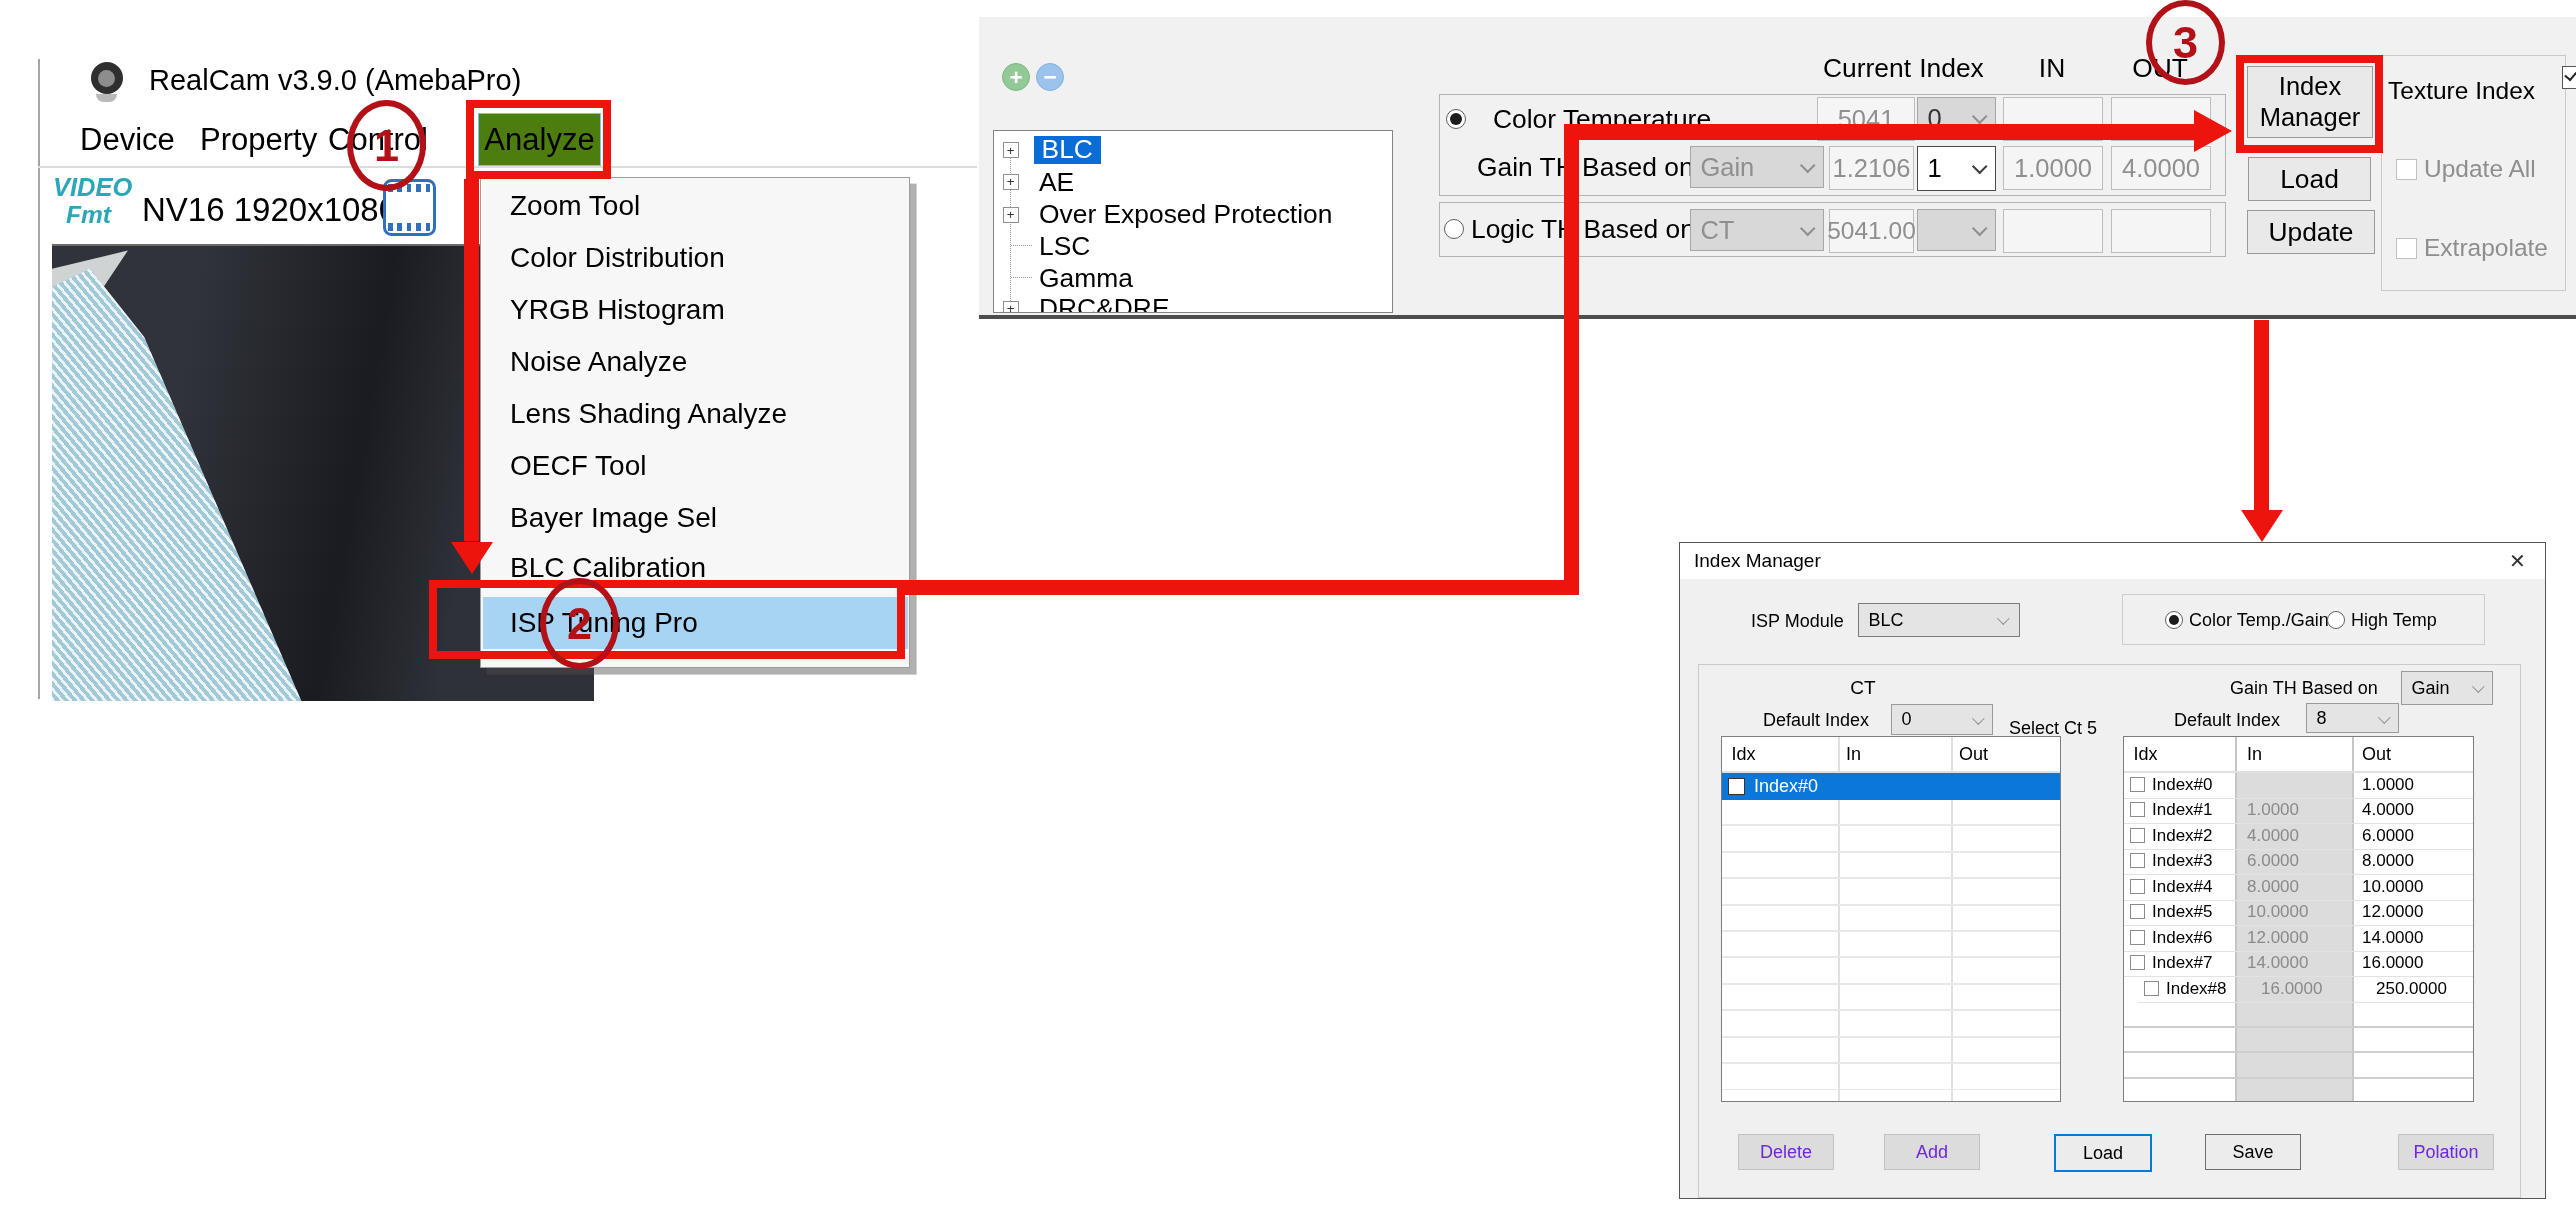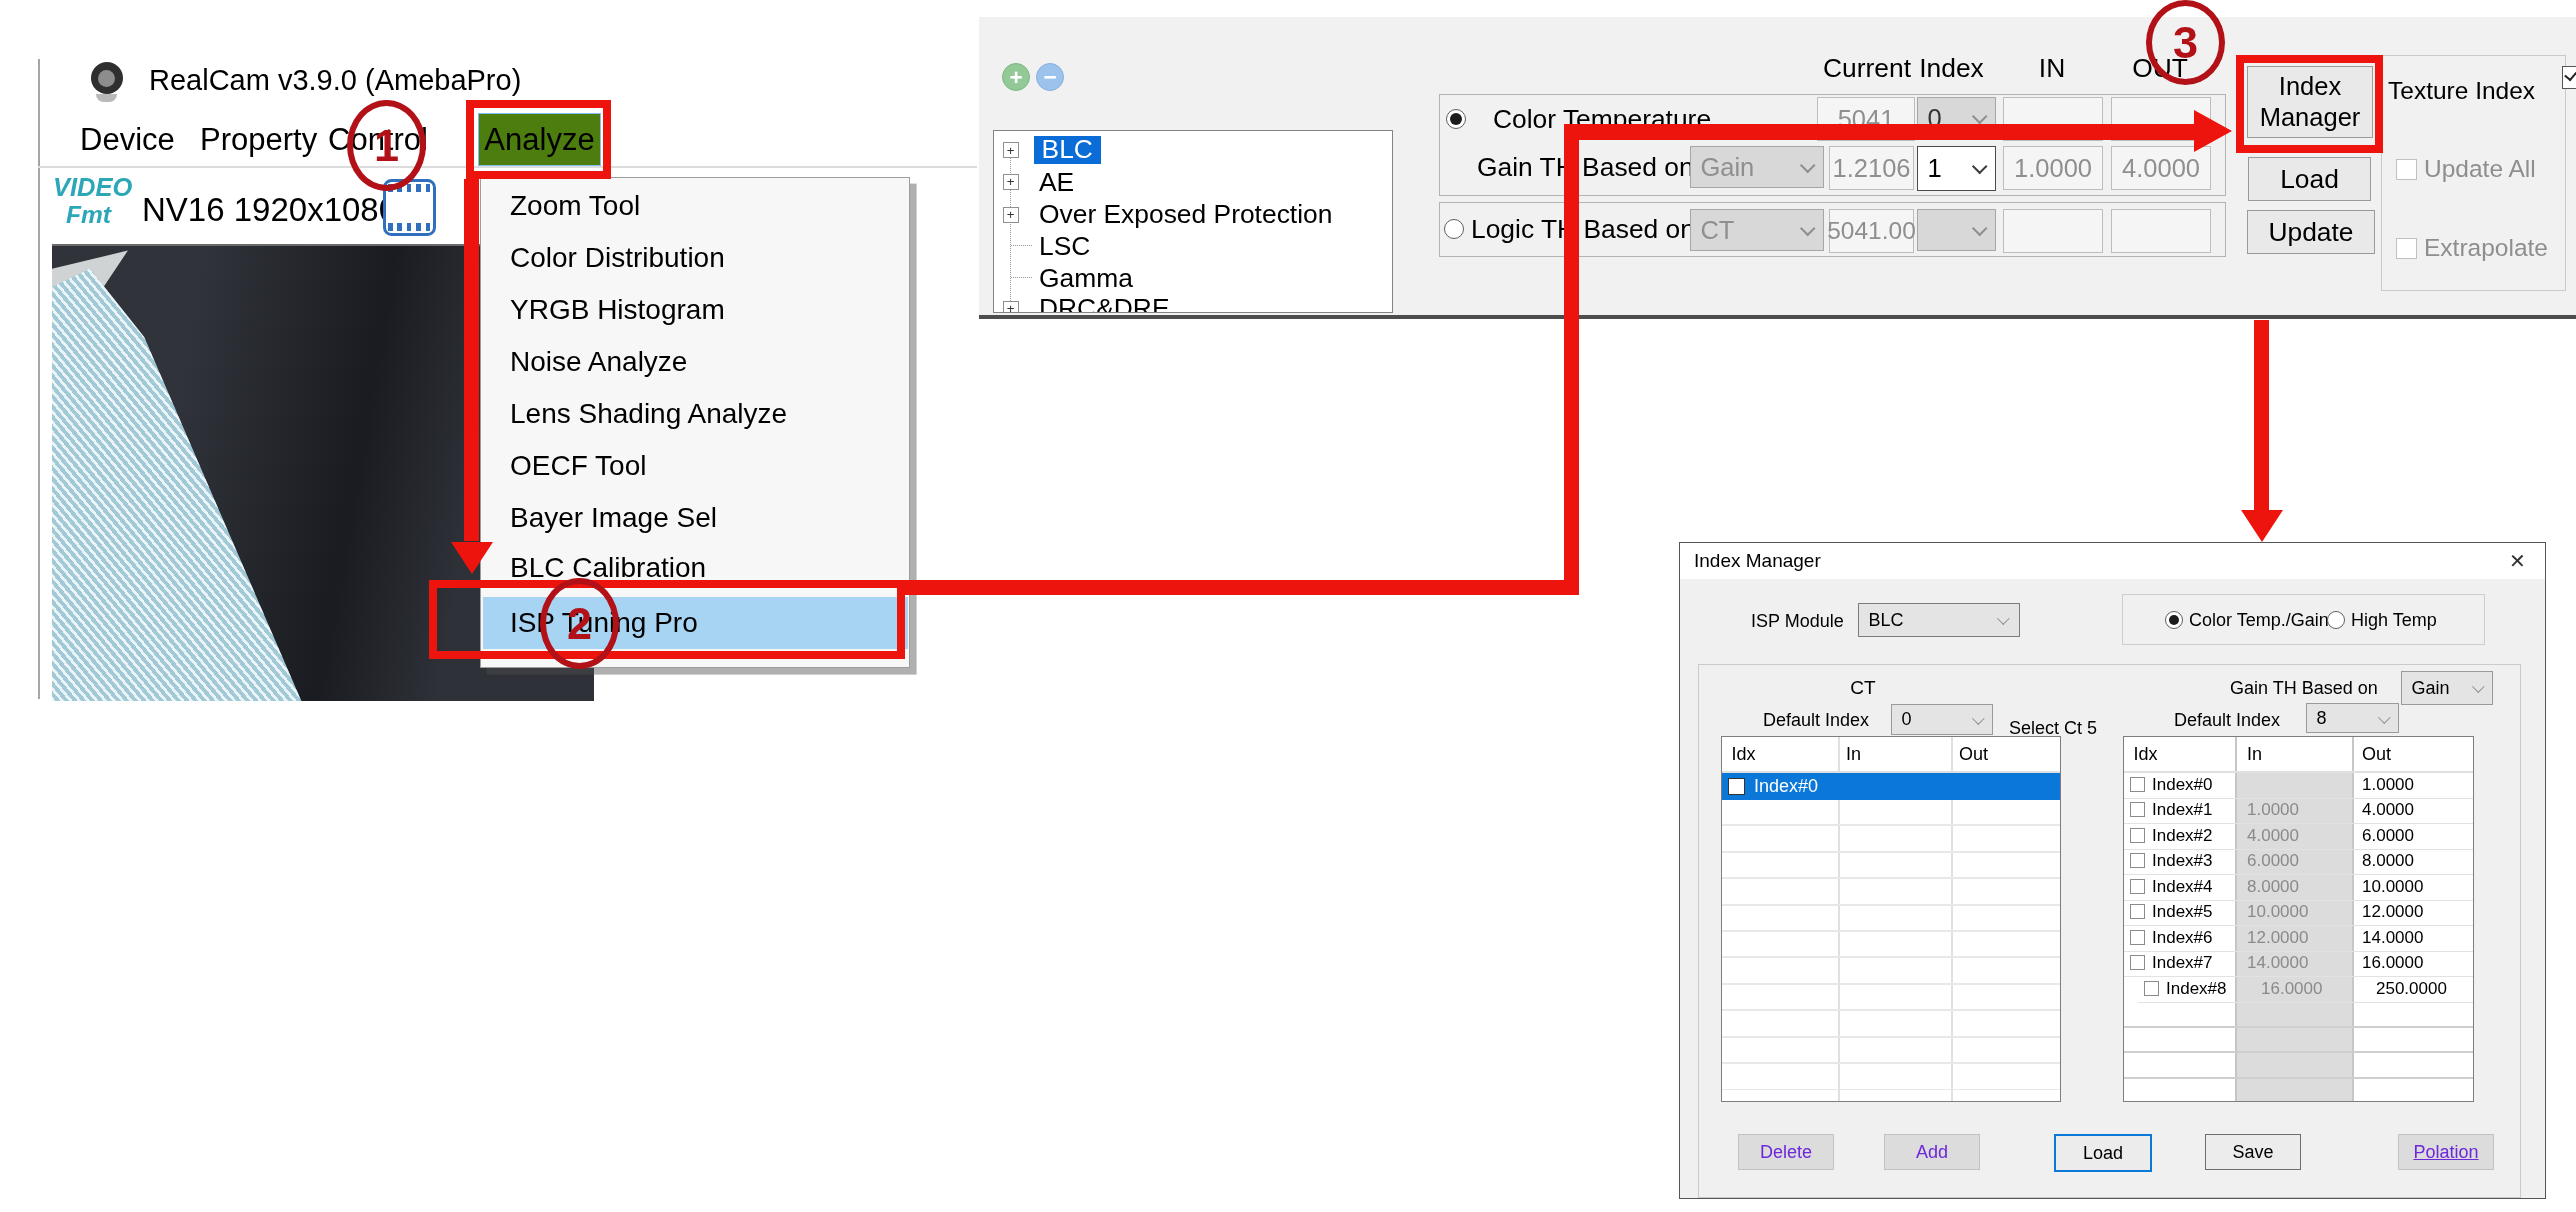--- a/index.html
+++ b/index.html
@@ -282,21 +282,21 @@
         <span class="tx" style="left:123px;top:0.9px;height:22.7px;font-size:17px;color:#8a8a8a;">16.0000</span>
         <span class="tx" style="left:238px;top:0.9px;height:22.7px;font-size:17px;">250.0000</span>
       </div>
       <div style="position:absolute;left:0;top:265px;width:100%;height:101px;background:repeating-linear-gradient(to bottom,transparent 0 23.6px,#cfcfcf 23.6px 25.5px);"></div>
     </div>
 
     <div class="btn disabled" style="left:58px;top:591px;width:94px;height:34px;font-size:18px;">Delete</div>
     <div class="btn disabled" style="left:204px;top:591px;width:94px;height:34px;font-size:18px;">Add</div>
     <div class="btn focus" style="left:374px;top:591px;width:94px;height:34px;font-size:18px;background:#ececec;">Load</div>
     <div class="btn" style="left:525px;top:591px;width:94px;height:34px;font-size:18px;background:#ececec;border-color:#6e6e6e;">Save</div>
-    <div class="btn disabled" style="left:718px;top:591px;width:94px;height:34px;font-size:18px;text-decoration:underline;">Polation</div>
+    <div class="btn disabled" style="left:718px;top:591px;width:94px;height:34px;font-size:18px;">Polation</div>
   </div>
 
   <div class="redbox" style="left:466px;top:100px;width:145px;height:79px;box-sizing:border-box;"></div>
   <div class="circ" style="left:347px;top:100px;width:79px;height:91px;font-size:45px;box-sizing:border-box;">1</div>
   <div class="redline" style="left:464px;top:179px;width:15px;height:362px;"></div>
   <div class="tri-down" style="left:451px;top:542px;"></div>
 
   <div class="redbox" style="left:429px;top:580px;width:476px;height:79px;box-sizing:border-box;"></div>
   <div class="circ" style="left:540px;top:578px;width:79px;height:91px;font-size:45px;box-sizing:border-box;">2</div>
 

